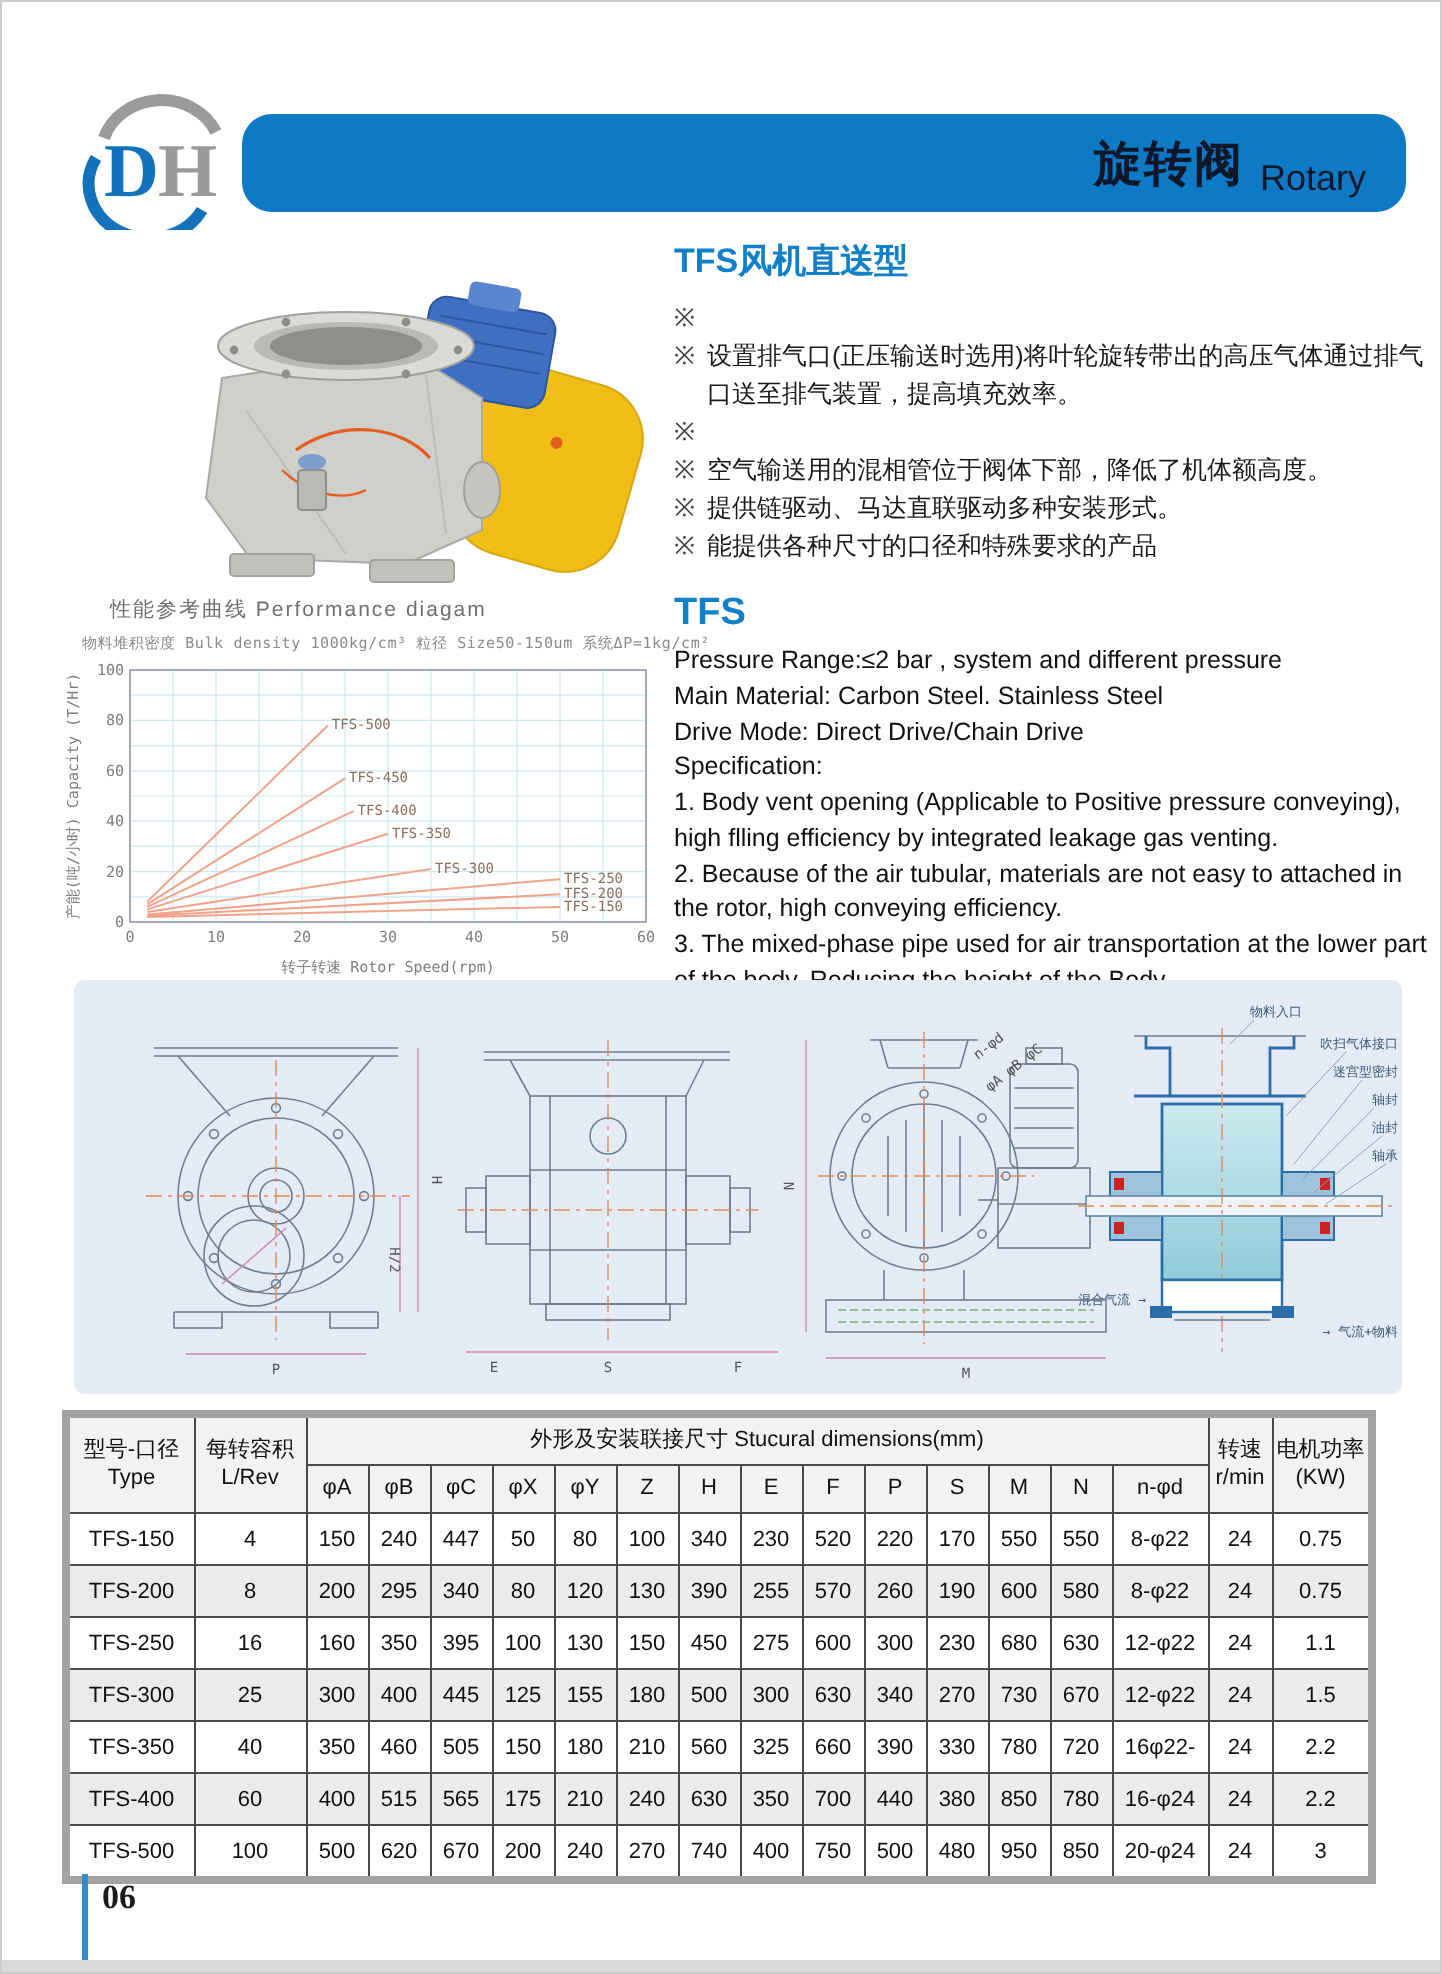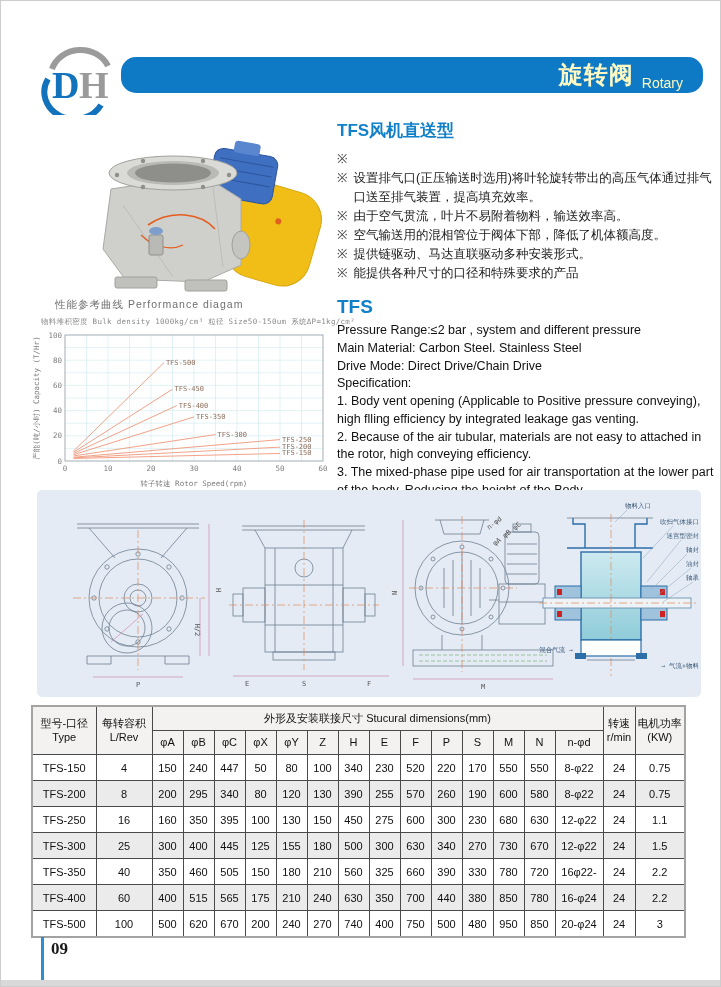--- a/index.html
+++ b/index.html
@@ -2,25 +2,25 @@
 <html><head>
 <meta charset="utf-8">
 <style>
   html,body{margin:0;padding:0;background:#ededed;font-family:"Liberation Sans",sans-serif;}
   .page{position:relative;width:721px;height:987px;background:#fff;margin:0 auto;
         border:1px solid #cdcdcd;box-sizing:border-box;overflow:hidden;}
   .page::after{content:"";position:absolute;left:0;right:0;bottom:0;height:6px;background:#d9d9d9;}
 
   
   .logo{position:absolute;left:38px;top:42px;width:82px;height:72px;}
-  .banner{position:absolute;left:120px;top:56px;width:582px;height:36px;background:#0e7ac5;
+  .banner{position:absolute;left:120px;top:56px;width:582px;height:49px;background:#0e7ac5;
           border-radius:15px;display:flex;align-items:center;justify-content:flex-end;
-          gap:8px;padding-right:20px;box-sizing:border-box;color:#fef9c3;}
+          gap:8px;padding-right:20px;box-sizing:border-box;color:#0f172a;}
   .banner .zh{font-size:24px;font-weight:bold;letter-spacing:1px;}
-  .banner .en{font-size:14px;margin-top:16px;}
+  .banner .en{font-size:18px;margin-top:16px;}
 
   
   .photo{position:absolute;left:52px;top:126px;width:280px;height:170px;}
 
   
   .rightcol{position:absolute;left:336px;top:118px;width:378px;}
   .sec-title{color:#1080c8;font-weight:bold;font-size:17px;margin:0 0 8px 0;}
   .bullet{display:flex;gap:6px;font-size:12.5px;line-height:1.52;color:#1a1a1a;}
   .bullet .marker{color:#444;flex:none;}
   .specs{margin-top:13px;}
@@ -44,21 +44,21 @@
   .lnb{stroke:#2c6ea8;stroke-width:1.4;fill:none;}
   .cl{stroke:#e08a5a;stroke-width:.7;stroke-dasharray:8 3 2 3;fill:none;}
   .dimln{stroke:#cf86b0;stroke-width:.7;fill:none;}
   .hatch{stroke:#7ab37a;stroke-width:.7;stroke-dasharray:4 2;fill:none;}
   .panel text{font-family:"DejaVu Sans Mono",monospace;font-size:7px;fill:#555;}
   .panel text.small-label{font-size:6.5px;fill:#3c5a77;}
   .leader{stroke:#8aa3bb;stroke-width:.5;fill:none;}
 
   
   .dim-table{position:absolute;left:30px;top:704px;border-collapse:collapse;table-layout:fixed;
-             font-size:11px;color:#111;border:2px solid #a3a3a3;}
+             font-size:11px;color:#111;border:4px solid #a3a3a3;}
   .dim-table th,.dim-table td{border:1px solid #4a4a4a;text-align:center;padding:0;overflow:hidden;}
   .dim-table thead th{background:#f3f2f0;font-weight:normal;white-space:pre-line;line-height:1.2;
              height:23px;font-size:11px;}
   .dim-table tbody td{height:25px;background:#fff;}
   .dim-table tbody tr:nth-child(even) td{background:#ebebeb;}
 
   
   .footer-bar{position:absolute;left:40px;top:936px;width:3px;height:43px;background:#2f8fce;}
   .page-number{position:absolute;left:50px;top:938px;font-family:"Liberation Serif",serif;
                font-weight:bold;font-size:17px;color:#1a1a1a;}
@@ -118,21 +118,20 @@
     <div>
         <div class="bullet">
           <span class="marker">※</span>
         </div>
         <div class="bullet">
           <span class="marker">※</span>
           <span>设置排气口(正压输送时选用)将叶轮旋转带出的高压气体通过排气口送至排气装置，提高填充效率。</span>
         </div>
         <div class="bullet">
           <span class="marker">※</span>
-          <span>由于空气贯流，叶片不易附着物料，输送效率高。</span>
         </div>
         <div class="bullet">
           <span class="marker">※</span>
           <span>空气输送用的混相管位于阀体下部，降低了机体额高度。</span>
         </div>
         <div class="bullet">
           <span class="marker">※</span>
           <span>提供链驱动、马达直联驱动多种安装形式。</span>
         </div>
         <div class="bullet">
@@ -547,15 +546,15 @@
           <td>950</td>
           <td>850</td>
           <td>20-φ24</td>
           <td>24</td>
           <td>3</td>
         </tr>
       </tbody>
     </table>
 
   <div class="footer-bar"></div>
-  <div class="page-number">09</div>
+  <div class="page-number">06</div>
 
 </div>
 
 </body></html>

